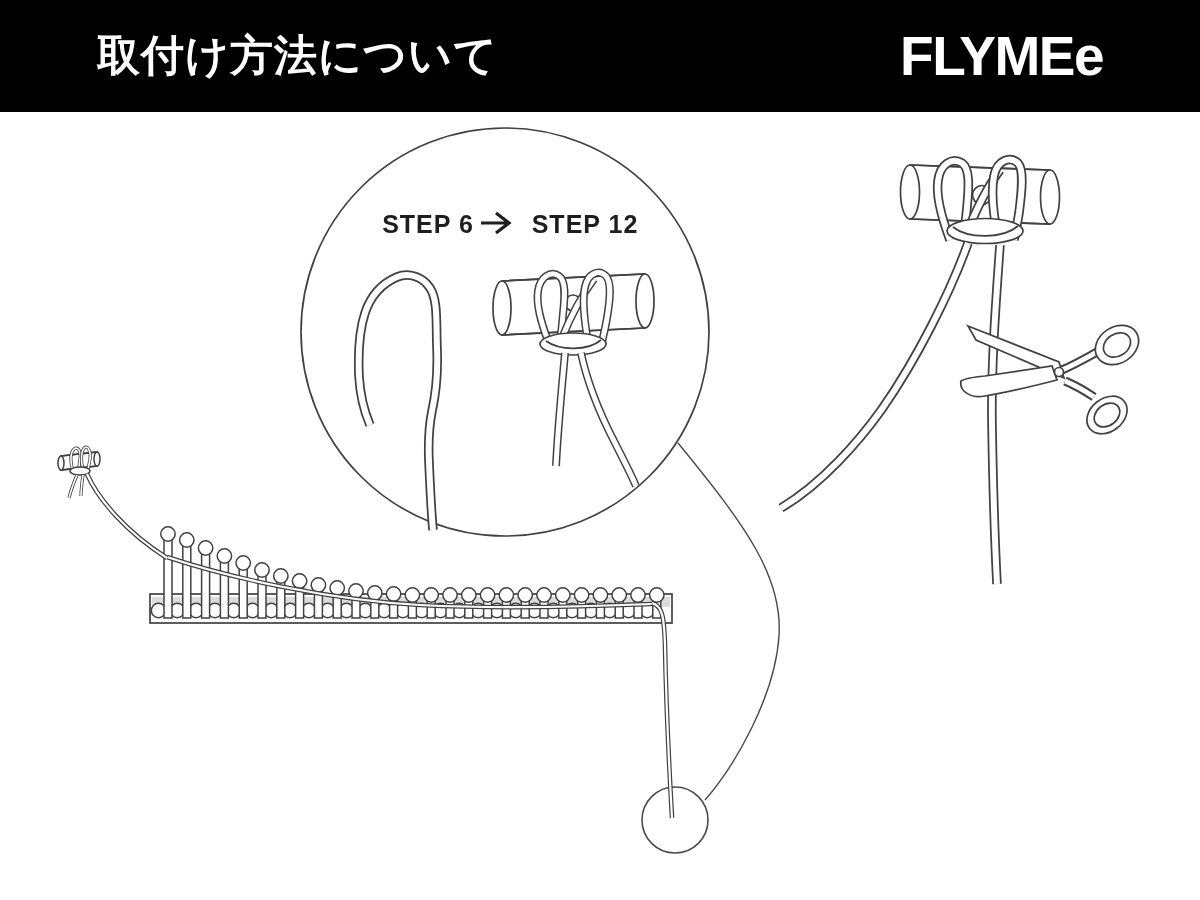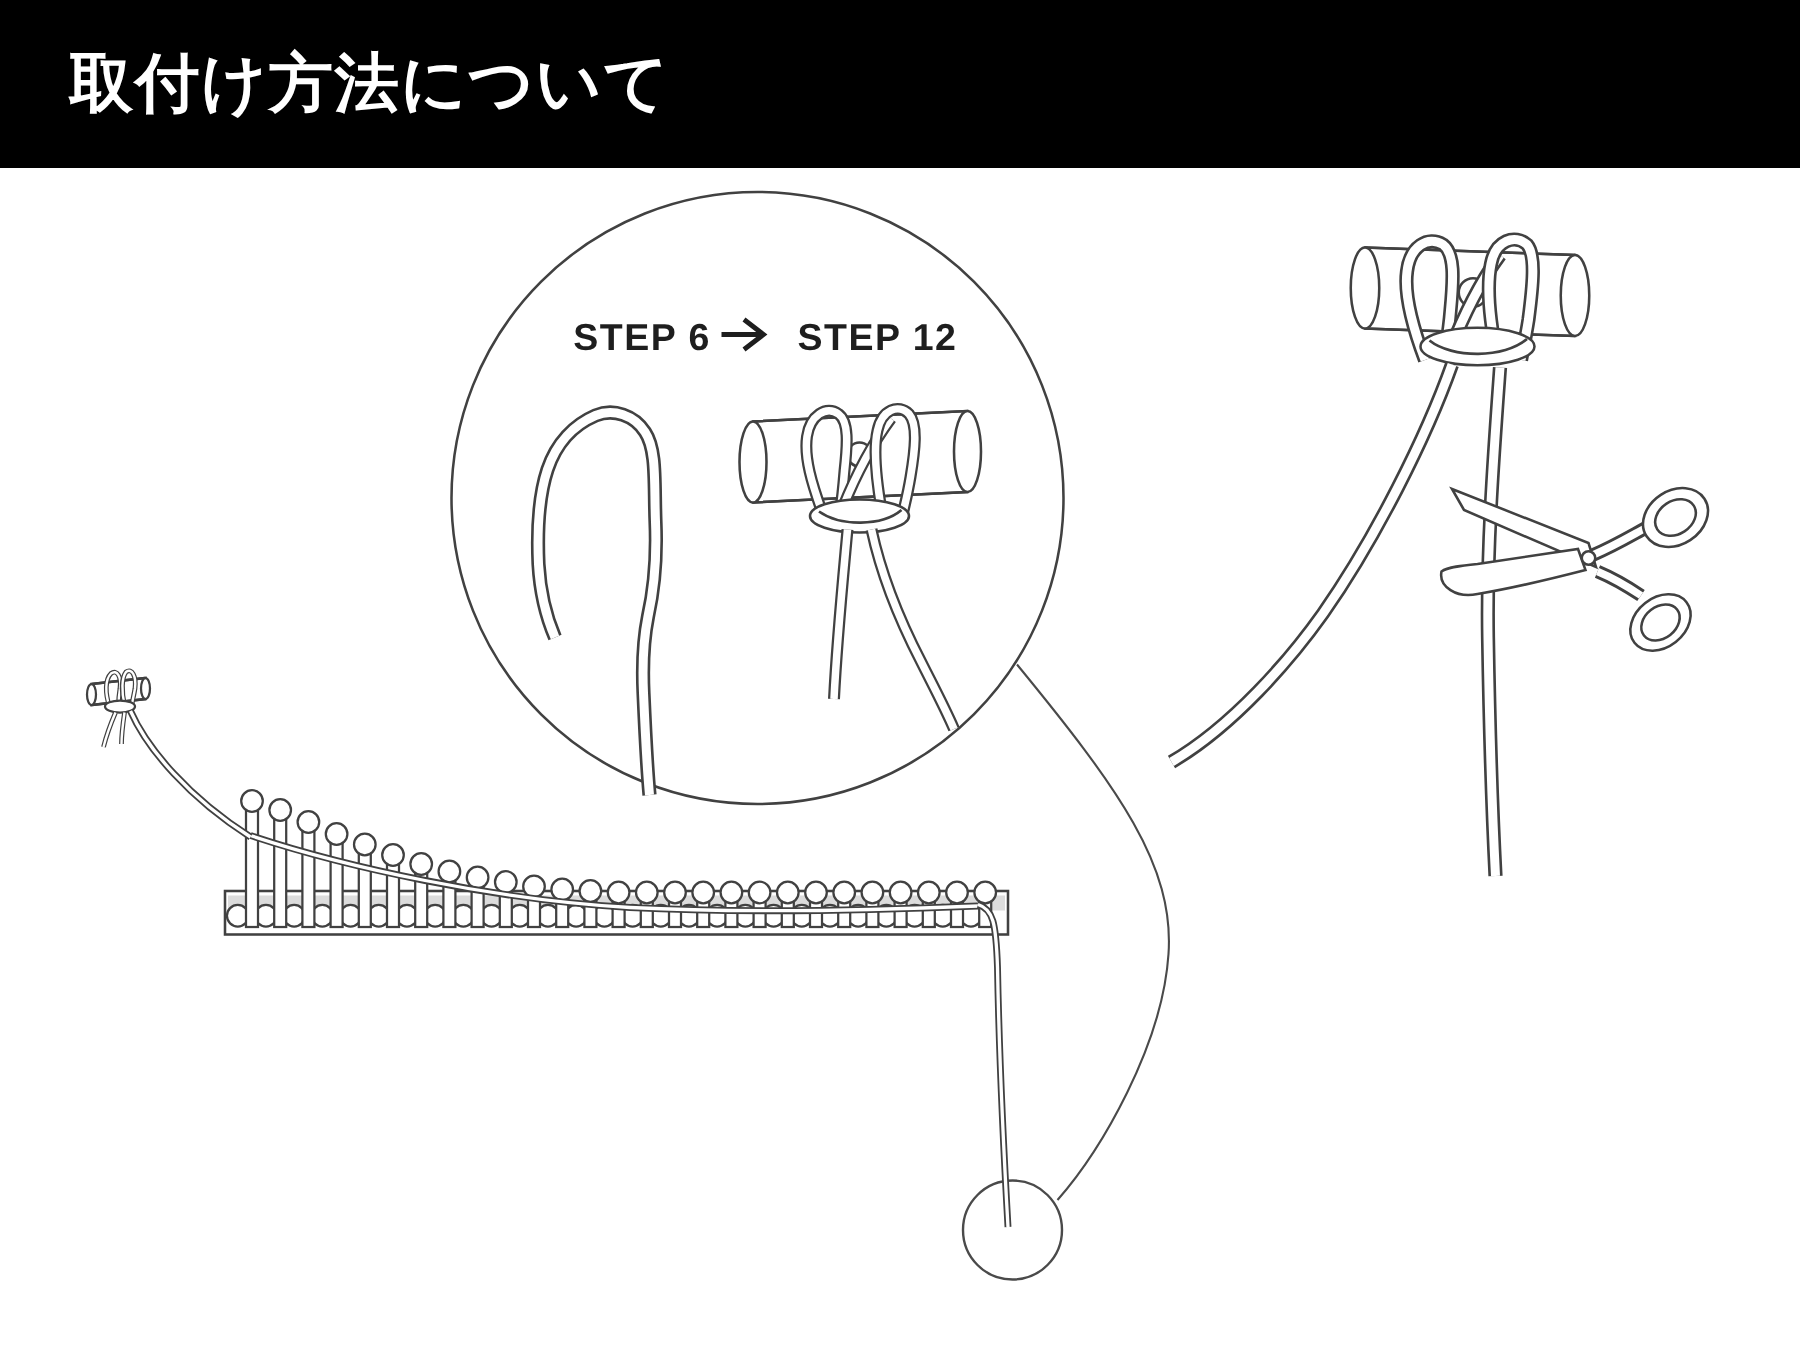--- a/index.html
+++ b/index.html
@@ -3,21 +3,21 @@
 <meta charset="utf-8">
 <style>
   html,body{margin:0;padding:0;}
   body{
     width:1200px;height:900px;background:#ffffff;position:relative;overflow:hidden;
     font-family:"Liberation Sans", sans-serif;
   }
   .header{
     position:absolute;left:0;top:0;width:1200px;height:112px;background:#000;
     display:flex;align-items:center;justify-content:space-between;
-    box-sizing:border-box;padding:0 46px;
+    box-sizing:border-box;padding:0 97px;
   }
   .title{color:#fff;font-size:43px;font-weight:700;letter-spacing:1px;white-space:nowrap;}
   .logo{color:#fff;font-size:55px;font-weight:700;letter-spacing:-1.5px;white-space:nowrap;}
   svg.stage{position:absolute;left:0;top:112px;display:block;}
 
   
   .sh{fill:#ffffff;stroke:#414141;stroke-width:1.7;}
   .thin{stroke-width:1.5;}
   .nl{fill:none;stroke:#414141;stroke-width:1.7;}
   .ldr{fill:none;stroke:#4a4a4a;stroke-width:1.4;}
@@ -26,20 +26,21 @@
   .tl{fill:none;stroke:#414141;stroke-width:1.8;}
   text.step{font-family:"Liberation Sans",sans-serif;font-weight:700;font-size:25px;
     letter-spacing:1px;fill:#1e1e1e;text-anchor:middle;}
   .arrow{fill:none;stroke:#1e1e1e;stroke-width:3.2;stroke-linejoin:miter;}
 </style>
 </head>
 <body>
 
 <div class="header">
   <div class="title">取付け方法について</div>
+  <div class="logo">FLYMEe</div>
 </div>
 
 <svg class="stage" width="1200" height="788" viewBox="0 112 1200 788" xmlns="http://www.w3.org/2000/svg" xmlns:xlink="http://www.w3.org/1999/xlink">
 
   <defs>
 
     <path id="hk" d="M 433 530 C 431 508 430 485 429 462 C 428 440 429 426 432 411 C 436 393 438 372 437 348 C 436 322 438 300 430 288 C 423 277 409 272 397 277 C 383 283 371 295 365 313 C 359 331 358 353 359 376 C 360 394 364 411 370 425"></path>
     <path id="ctl1" d="M 549 344 C 541 322 536 305 538 291 C 540 277 551 270 559 276 C 566 281 565 296 563 314 C 562 326 561 335 560 341"></path>
     <path id="ctd" d="M 562 338 C 570 318 580 298 594 279"></path>
     <path id="ctl2" d="M 588 342 C 584 319 582 300 585 287 C 588 273 599 269 606 276 C 612 283 610 300 607 318 C 605 330 603 337 602 342"></path>

